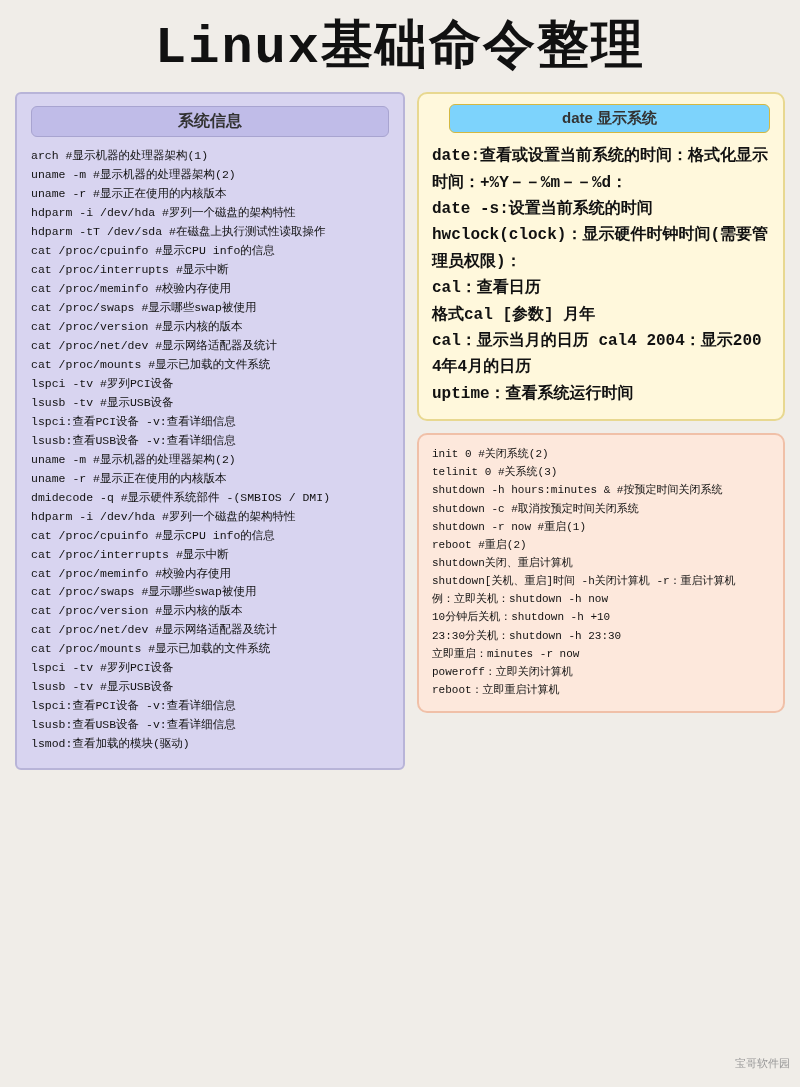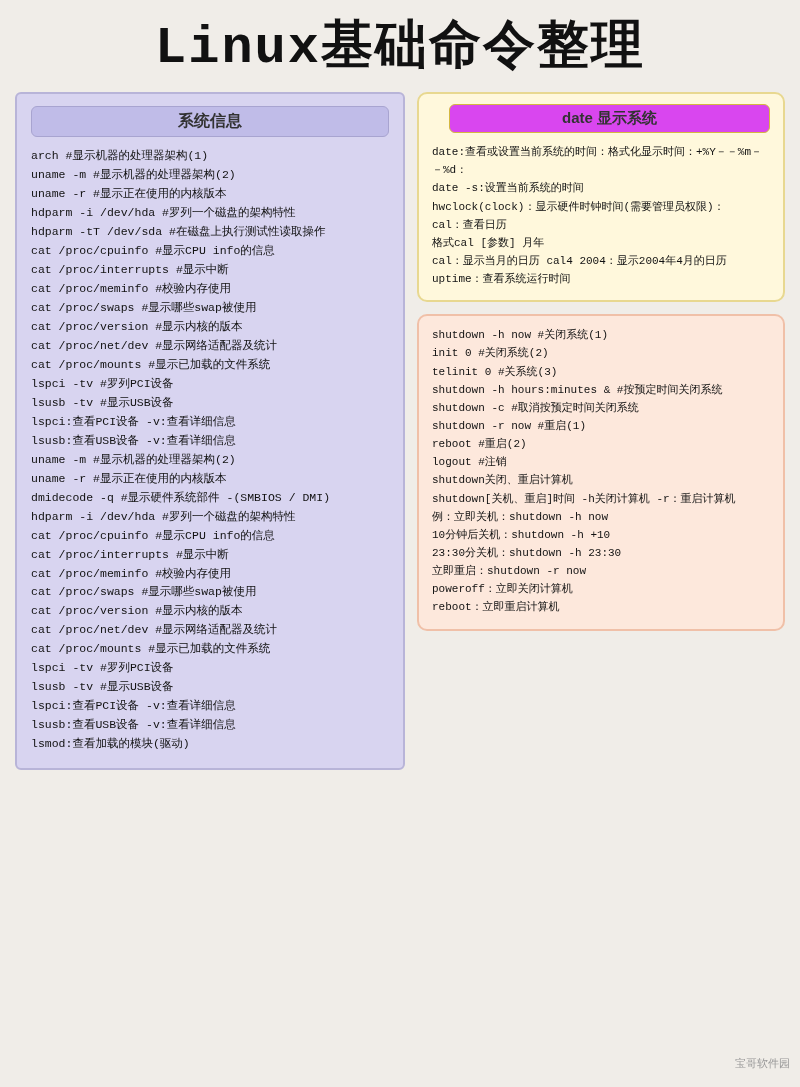--- a/index.html
+++ b/index.html
@@ -79,32 +79,33 @@
 
     
     .date-panel {
       background: #fff8dc;
       border-radius: 10px;
       padding: 10px 13px 12px 13px;
       border: 2px solid #e8d890;
     }
 
     .date-panel .panel-header {
-      background: #d946ef;
+      background: #7dd3fc;
       border: 1px solid #d4b840;
       font-size: 15px;
       margin-left: 17px;
     }
 
     .date-panel .panel-content {
-      font-size: 11px;
+      font-size: 16px;
       line-height: 1.65;
       color: #111;
       font-family: 'Courier New', 'SimHei', monospace;
       word-break: break-all;
+      font-weight: bold;
     }
 
     
     .shutdown-panel {
       background: #fde8dc;
       border-radius: 10px;
       padding: 10px 13px 12px 13px;
       border: 2px solid #f0c0a8;
     }
 
@@ -192,34 +193,32 @@
             <div>hwclock(clock)：显示硬件时钟时间(需要管理员权限)：</div>
             <div>cal：查看日历</div>
             <div>格式cal [参数] 月年</div>
             <div>cal：显示当月的日历   cal4 2004：显示2004年4月的日历</div>
             <div>uptime：查看系统运行时间</div>
           </div>
       </div>
 
       <div class="shutdown-panel">
         <div class="panel-content" id="shutdown-content">
-            <div>shutdown -h now    #关闭系统(1)</div>
             <div>init 0             #关闭系统(2)</div>
             <div>telinit 0          #关系统(3)</div>
             <div>shutdown -h hours:minutes &amp; #按预定时间关闭系统</div>
             <div>shutdown -c        #取消按预定时间关闭系统</div>
             <div>shutdown -r now    #重启(1)</div>
             <div>reboot    #重启(2)</div>
-            <div>logout    #注销</div>
             <div>shutdown关闭、重启计算机</div>
             <div>shutdown[关机、重启]时间  -h关闭计算机  -r：重启计算机</div>
             <div>例：立即关机：shutdown -h now</div>
             <div>10分钟后关机：shutdown -h +10</div>
             <div>23:30分关机：shutdown -h 23:30</div>
-            <div>立即重启：shutdown -r now</div>
+            <div>立即重启：minutes -r now</div>
             <div>poweroff：立即关闭计算机</div>
             <div>reboot：立即重启计算机</div>
           </div>
       </div>
 
     </div>
   </div>
 
   <div class="watermark">宝哥软件园</div>
 </div>

